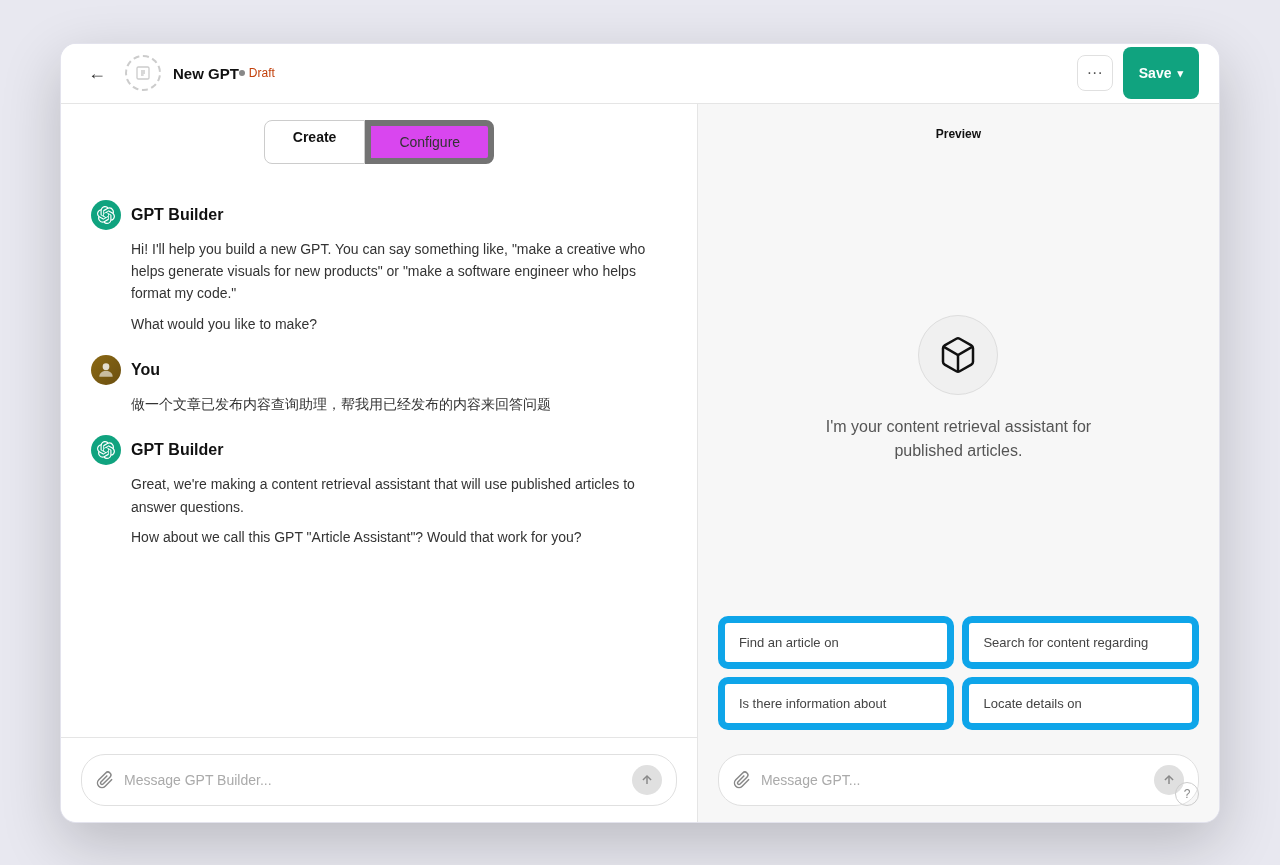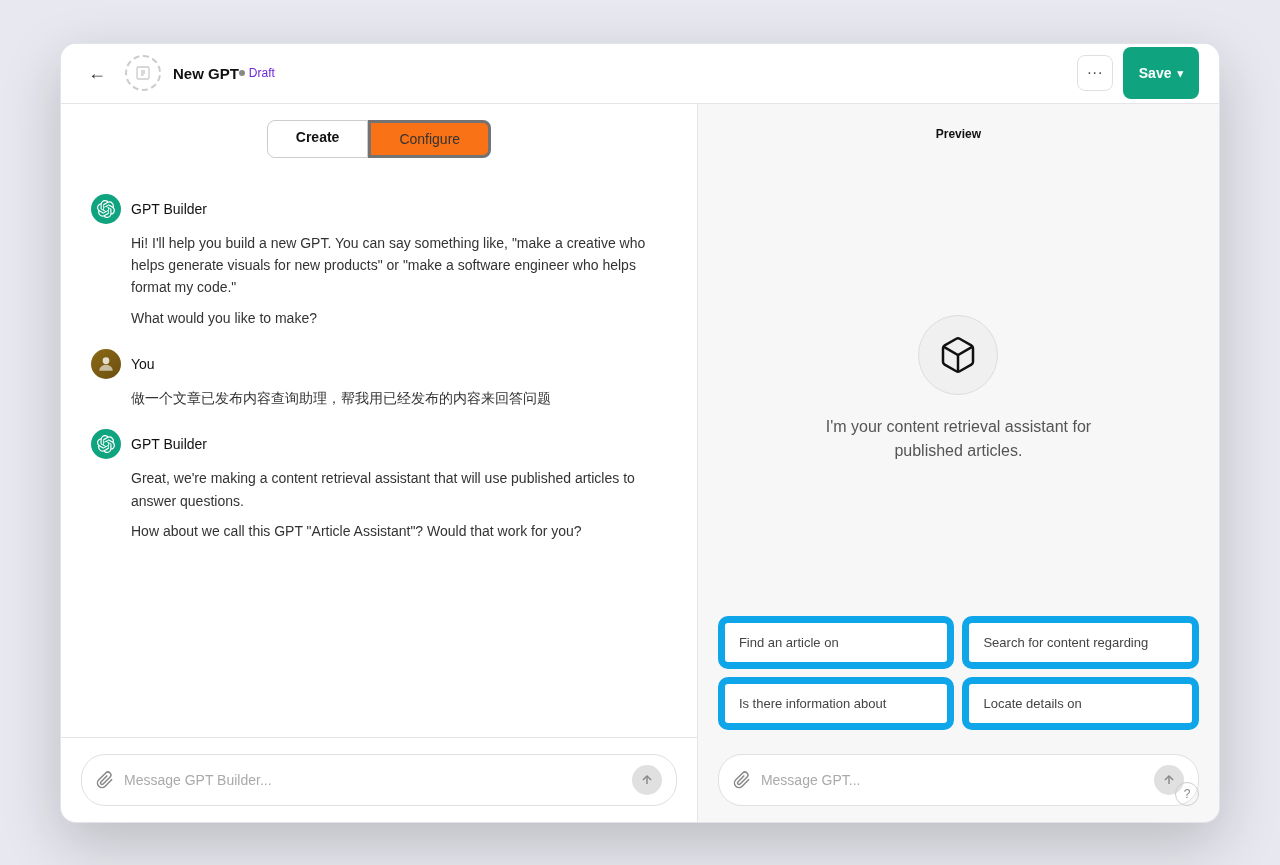--- a/index.html
+++ b/index.html
@@ -78,21 +78,21 @@
       font-size: 15px;
       font-weight: 600;
       color: #111;
     }
 
     .gpt-title-status {
       display: flex;
       align-items: center;
       gap: 4px;
       font-size: 12px;
-      color: #6d28d9;
+      color: #c2410c;
     }
 
     .draft-dot {
       width: 6px;
       height: 6px;
       border-radius: 50%;
       background: #888;
     }
 
     .titlebar-right {
@@ -156,22 +156,22 @@
       padding: 16px 20px;
       gap: 0;
       flex-shrink: 0;
     }
 
     .tab {
       padding: 8px 28px;
       font-size: 14px;
       font-weight: 500;
       cursor: pointer;
-      border: 3px solid #737373;
-      background: #f97316;
+      border: 6px solid #737373;
+      background: #d946ef;
       color: #333;
     }
 
     .tab.active {
       background: white;
       font-weight: 700;
       color: #111;
       border: 1.5px solid #ccc;
     }
 
@@ -231,22 +231,22 @@
       background: linear-gradient(135deg, #8B6914, #6b4f10);
       display: flex;
       align-items: center;
       justify-content: center;
       color: white;
       font-size: 12px;
       font-weight: 600;
     }
 
     .message-sender {
-      font-size: 14px;
-      font-weight: 400;
+      font-size: 16px;
+      font-weight: 700;
       color: #111;
     }
 
     .message-body {
       padding-left: 40px;
       font-size: 14px;
       line-height: 1.6;
       color: #333;
     }
 

